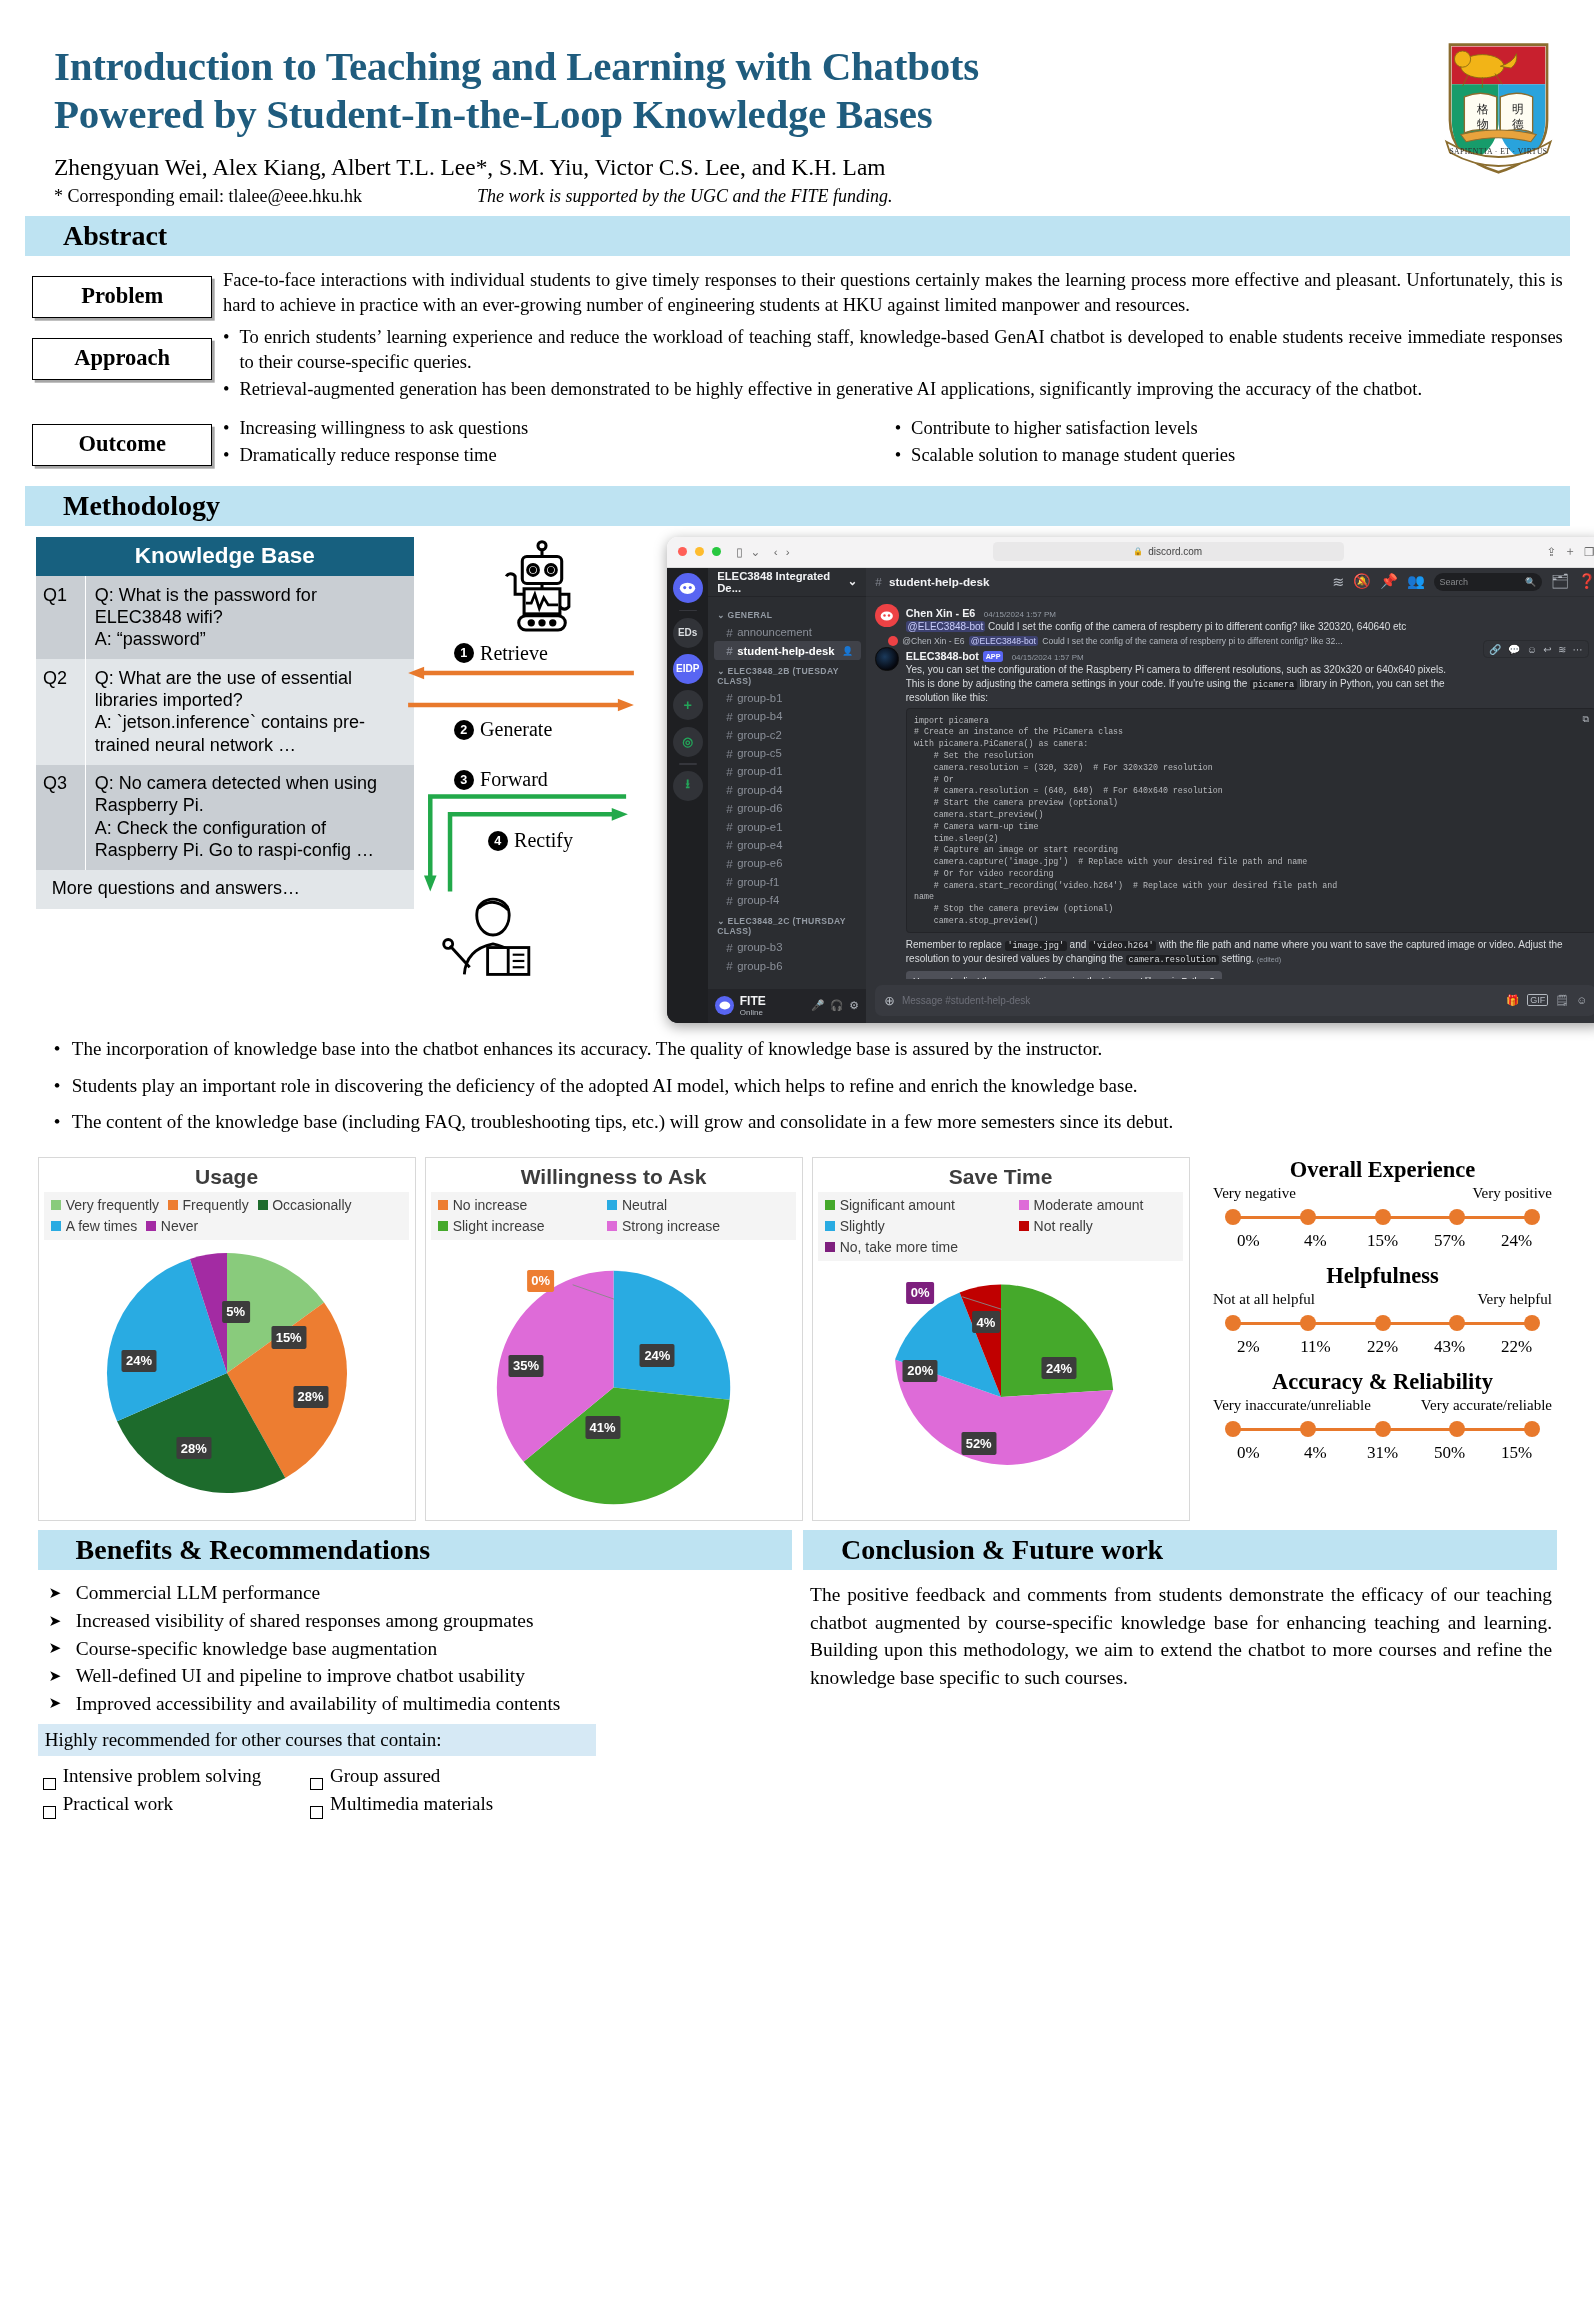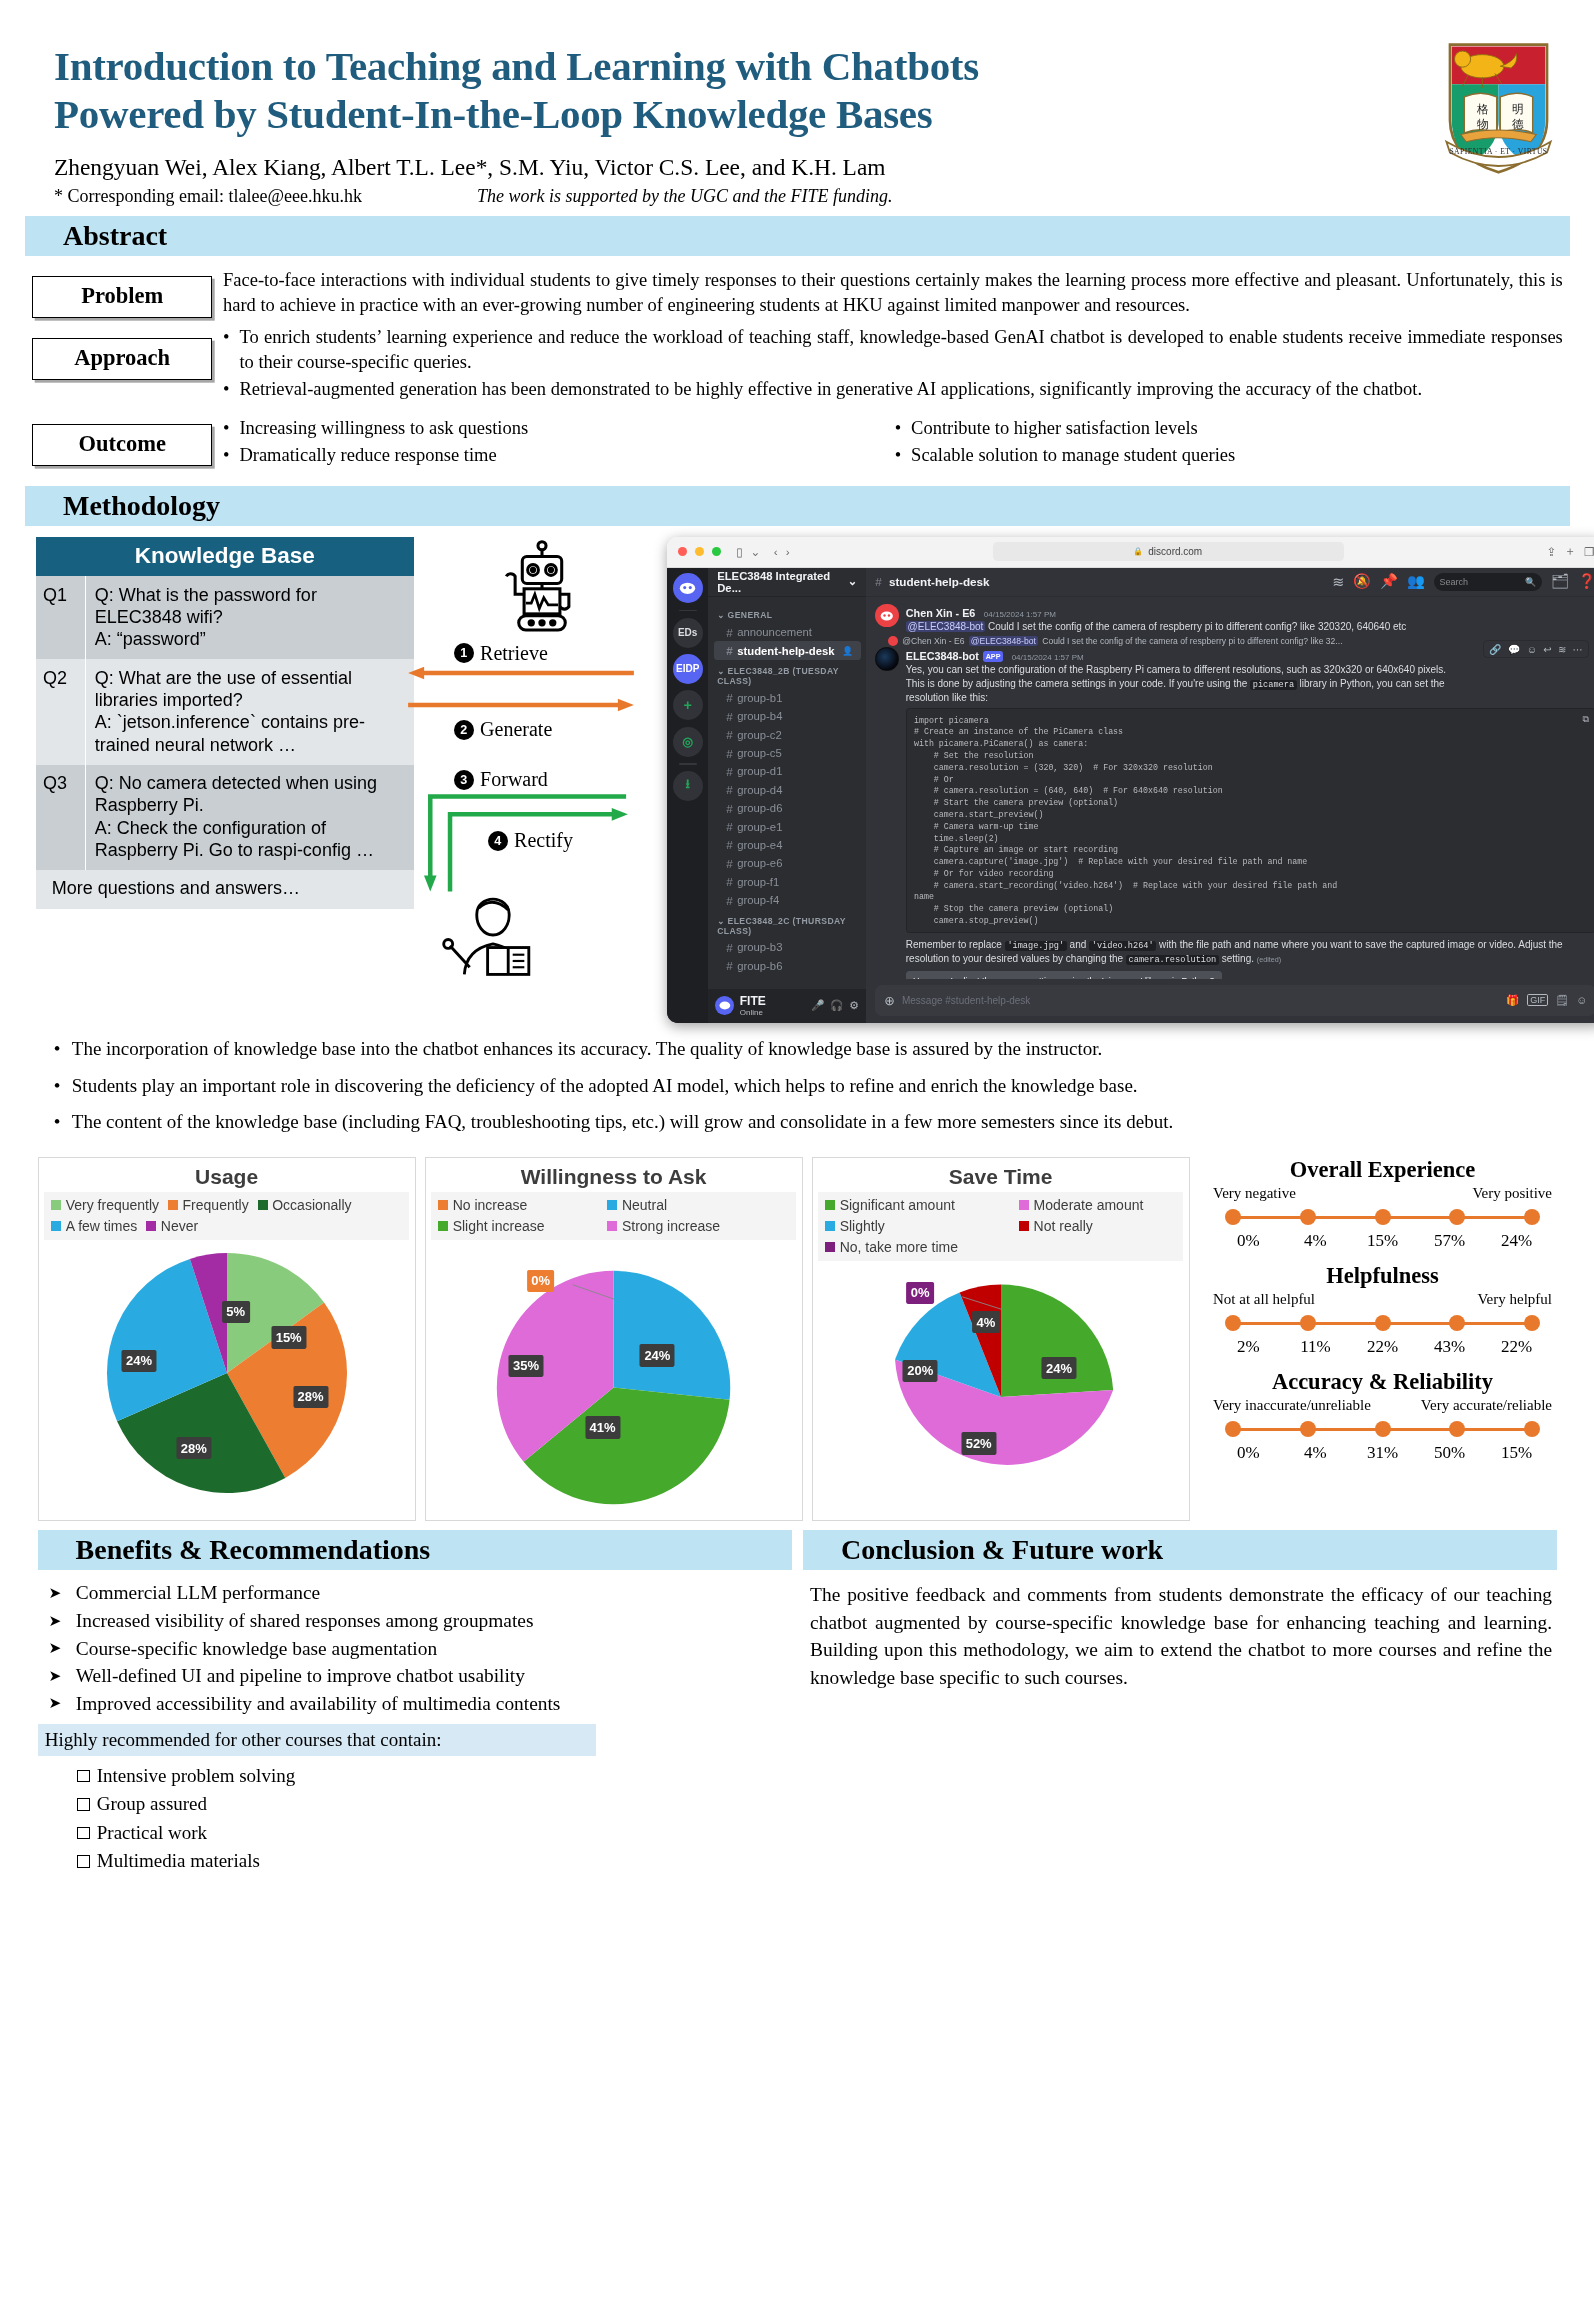--- a/index.html
+++ b/index.html
@@ -177,21 +177,21 @@
 
   
   .bottom { display: flex; gap: 10.8px; padding: 0 12.6px; margin-top: 9px; }
   .bot-col { flex: 1; }
   .banner.small { margin-top: 0; }
   .arrow-list { padding: 9px 0 0 7.2px; }
   .arrow-list li { list-style: none; position: relative; padding-left: 31px; font-size: 19.4px; line-height: 1.42; }
   .arrow-list li:before { content: "\27A4"; position: absolute; left: 3.6px; font-size: 15.3px; top: 2.7px;}
   .rec-strip { background: #D6E9F5; font-size: 19px; padding: 4.5px 5.4px 5.4px 7.2px; margin-top: 7.2px; width: 558px;}
   .check-grid { display: flex; flex-wrap: wrap; padding: 5.4px 0 0 5.4px; width: 540px;}
-  .check-item { width: 50%; font-size: 19px; line-height: 1.5; display: flex; gap: 7.2px; align-items: center; margin-left: 34px;}
+  .check-item { width: 50%; font-size: 19px; line-height: 1.5; display: flex; gap: 7.2px; align-items: flex-end;}
   .cbox { display:inline-block; width: 12.6px; height: 12.6px; border: 1.8px solid #000; flex: 0 0 12.6px; }
   .concl-text { font-size: 19.4px; line-height: 1.42; text-align: justify; padding: 10.8px 5.4px 0 7.2px; }
 </style>
 </head>
 <body>
 
 <div class="poster">
 
   <div class="header">
     <div class="header-left">

